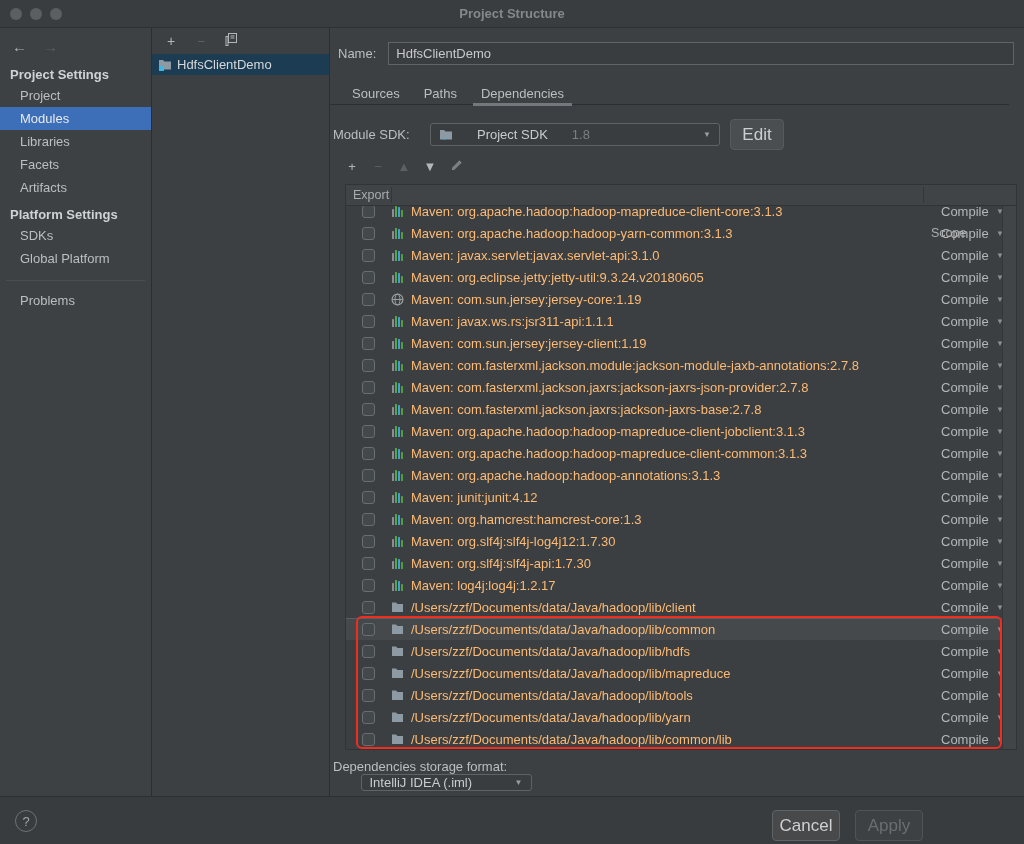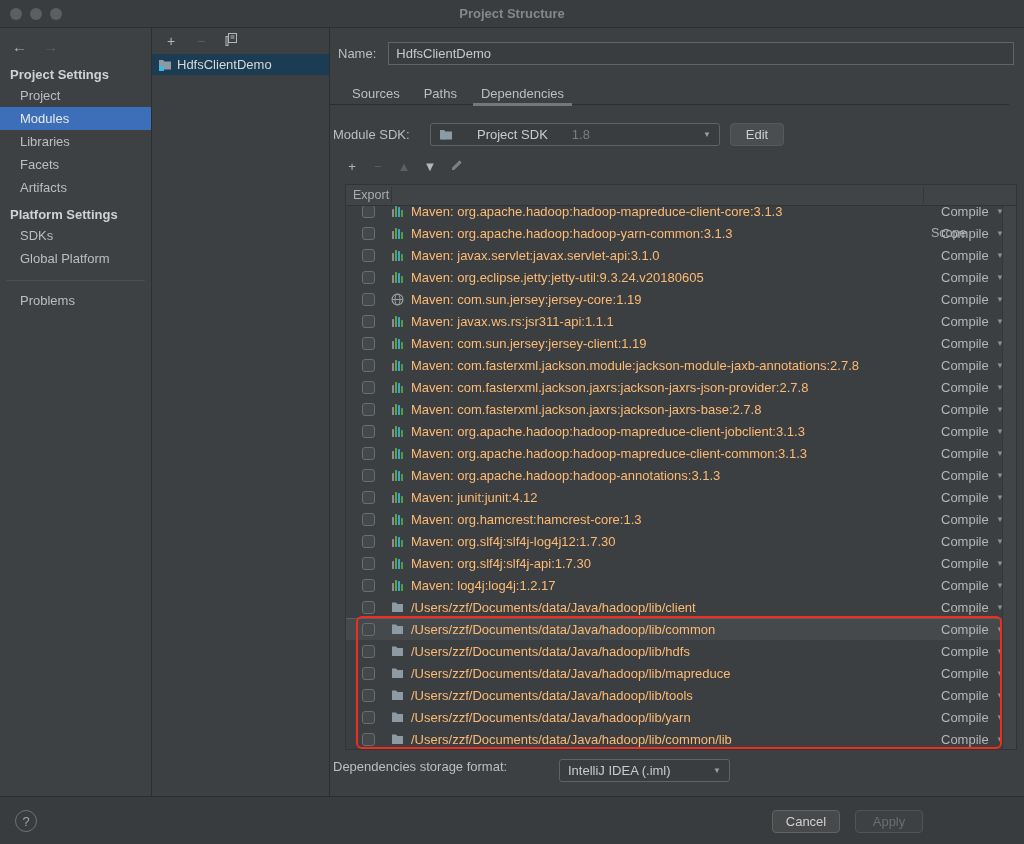--- a/index.html
+++ b/index.html
@@ -61,21 +61,21 @@
   .sdk-label { width:97px; }
   .combo {
     height:23px; background:#3a3d3f; border:1px solid #5f6365; border-radius:3px;
     display:flex; align-items:center; padding:0 8px; gap:24px;
   }
   .combo-sdk { width:290px; }
   .combo-value { color:#c9cbcd; white-space:nowrap; }
   .combo-version { color:#7c7f81; }
   .combo-arrow { margin-left:auto; font-size:8px; color:#9b9ea0; }
   .btn {
-    height:23px; border-radius:4px; font-family:"Liberation Sans",sans-serif; font-size:13px;
+    height:31px; border-radius:4px; font-family:"Liberation Sans",sans-serif; font-size:17px;
     display:flex; align-items:center; justify-content:center;
   }
   .btn-edit { width:54px; margin-left:10px; background:#4a4e50; border:1px solid #565a5c; color:#ccced0; }
   .deps-toolbar { position:absolute; top:130px; left:15px; display:flex; gap:12px; align-items:center; height:18px; }
   .deps-toolbar .tb-glyph { font-size:13px; }
   
   .dep-table {
     position:absolute; left:15px; top:156px; width:672px; height:566px;
     border:1px solid #303437; background:#3c3f41;
   }
@@ -102,21 +102,21 @@
   .scope-value { color:#b4b6b8; }
   .scope-arrow { margin-left:auto; margin-right:12px; font-size:8px; color:#8d9092; }
   .scroll-track {
     position:absolute; right:0; top:0; bottom:0; width:14px;
     background:#414547; border-left:1px solid #333739;
   }
   .red-annotation {
     position:absolute; left:10px; top:431px; width:646px; height:133px;
     border:2px solid #f02d1e; border-radius:6px; z-index:5; pointer-events:none;
   }
-  .storage-row { position:absolute; top:731px; left:3px; height:23px; display:flex; align-items:flex-start; }
+  .storage-row { position:absolute; top:731px; left:3px; height:23px; display:flex; align-items:center;flex-direction:column; }
   .storage-label { width:202px; }
   .combo-storage { width:171px;margin-left:24px; }
   
   .footer {
     position:absolute; bottom:0; left:0; width:100%; height:48px;
     background:#393c3e; border-top:1px solid #2c2f31;
   }
   .help-btn {
     position:absolute; left:15px; top:13px; width:22px; height:22px; border-radius:50%;
     border:1px solid #6e7274; color:#a2a5a7; display:flex; align-items:center; justify-content:center;

